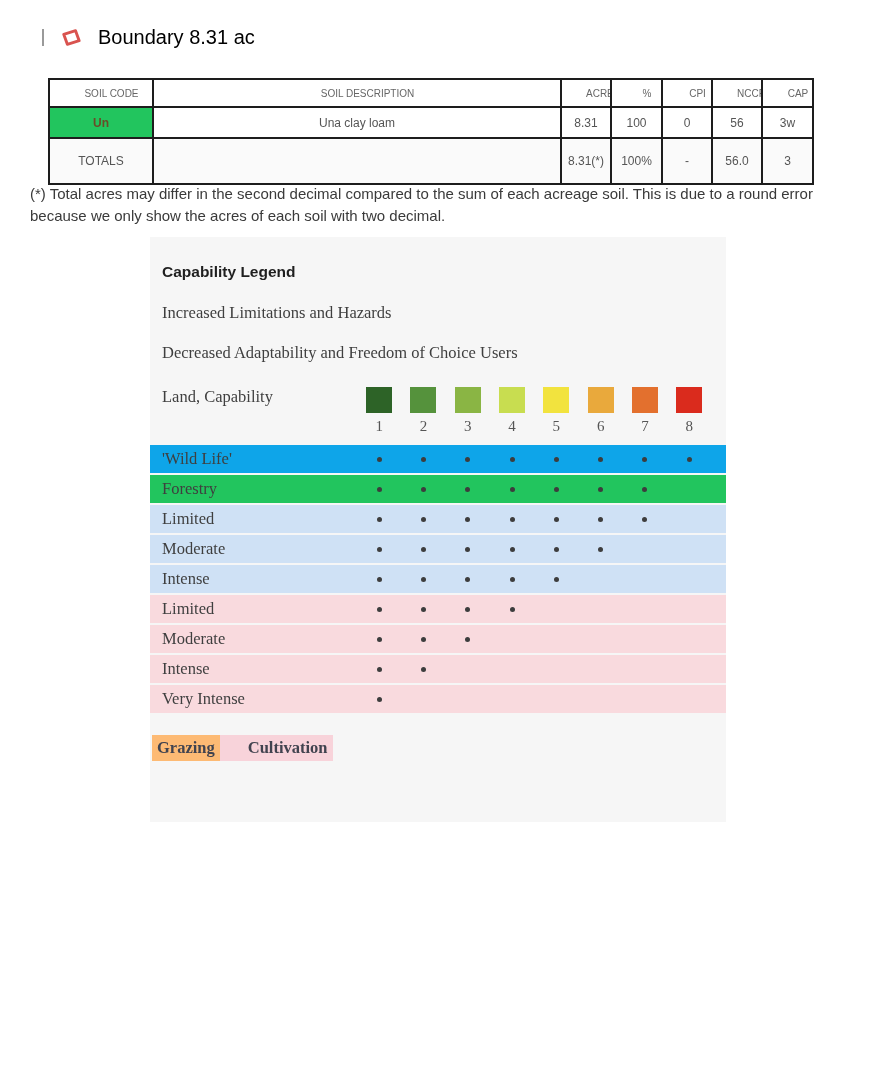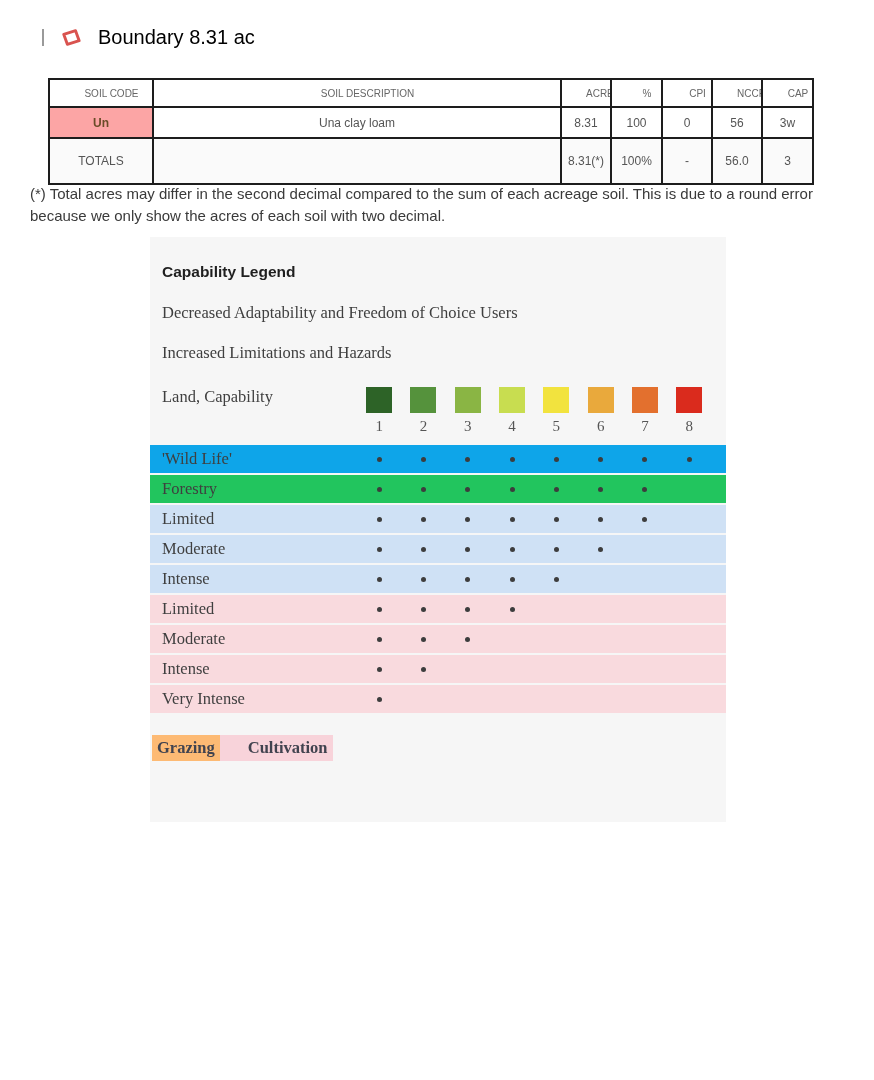--- a/index.html
+++ b/index.html
@@ -35,21 +35,21 @@
     padding: 4px 3px;
     overflow: hidden;
   }
   table.soil th {
     font-size: 10px; font-weight: normal; color: #666;
     height: 28px;
     padding-left: 24px;
   }
   table.soil td { height: 31px; }
   td.desc { text-align: left; padding-left: 8px; }
-  td.code-un { background: #fca5a5; color: #6a4c28; font-weight: bold; }
+  td.code-un { background: #22c55e; color: #6a4c28; font-weight: bold; }
   tr.totals td { background: #fafafa; height: 46px; vertical-align: middle; }
   .acres-wrap {
     display: inline-block; max-width: 37px;
     word-break: break-all; line-height: 15px;
   }
 
   
   .footnote {
     position: absolute; left: 30px; top: 183px; width: 800px;
     font-size: 15px; line-height: 22px; color: #3a3a3a;
@@ -170,22 +170,22 @@
       <td>3</td>
     </tr>
   </tbody>
     </table>
 </div>
 
 <div class="footnote">(*) Total acres may differ in the second decimal compared to the sum of each acreage soil. This is due to a round error because we only show the acres of each soil with two decimal.</div>
 
 <div class="panel">
   <div class="legend-title">Capability Legend</div>
+  <div class="legend-sub">Increased Limitations and Hazards</div>
   <div class="legend-sub">Decreased Adaptability and Freedom of Choice Users</div>
-  <div class="legend-sub">Increased Limitations and Hazards</div>
 
   <div class="scale-row">
     <div class="scale-label">Land, Capability</div>
     <div class="cells" id="scale-squares">
         <div class="cell">
           <div class="square" style="background: rgb(45, 99, 39);"></div>
         </div>
         <div class="cell">
           <div class="square" style="background: rgb(85, 146, 60);"></div>
         </div>

